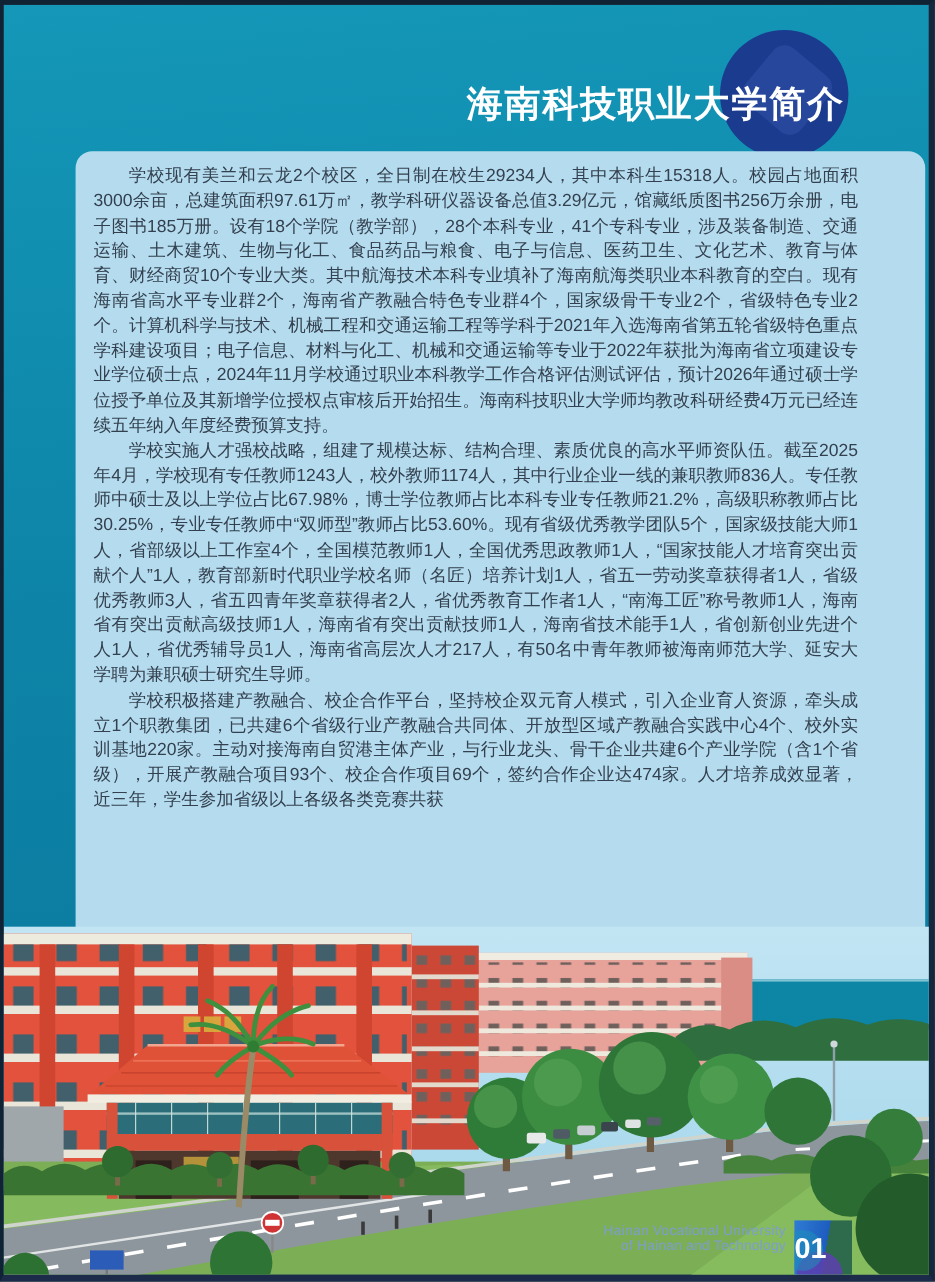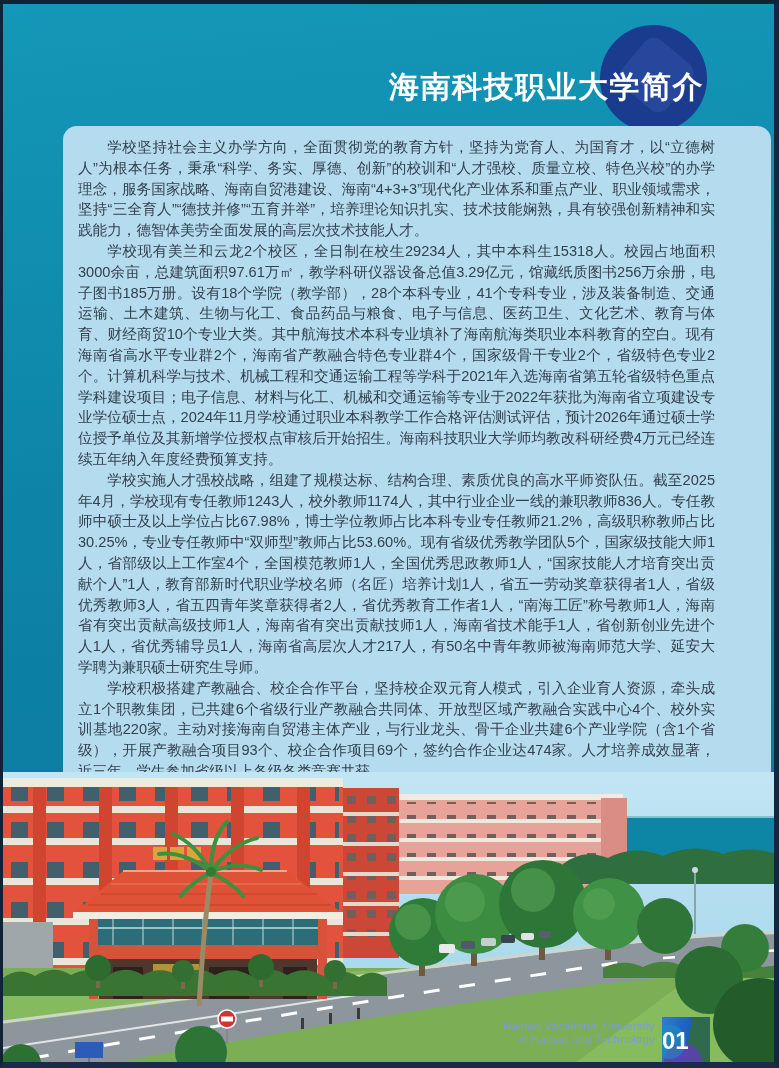--- a/index.html
+++ b/index.html
@@ -42,21 +42,20 @@
 <div class="page">
 
   <div>
     <div class="title-circle">
       <div class="circle-inner"></div>
     </div>
     <h1 class="page-title">海南科技职业大学简介</h1>
   </div>
 
   <div class="panel">
-    <p>学校坚持社会主义办学方向，全面贯彻党的教育方针，坚持为党育人、为国育才，以“立德树人”为根本任务，秉承“科学、务实、厚德、创新”的校训和“人才强校、质量立校、特色兴校”的办学理念，服务国家战略、海南自贸港建设、海南“4+3+3”现代化产业体系和重点产业、职业领域需求，坚持“三全育人”“德技并修”“五育并举”，培养理论知识扎实、技术技能娴熟，具有较强创新精神和实践能力，德智体美劳全面发展的高层次技术技能人才。</p>
     <p>学校现有美兰和云龙2个校区，全日制在校生29234人，其中本科生15318人。校园占地面积3000余亩，总建筑面积97.61万㎡，教学科研仪器设备总值3.29亿元，馆藏纸质图书256万余册，电子图书185万册。设有18个学院（教学部），28个本科专业，41个专科专业，涉及装备制造、交通运输、土木建筑、生物与化工、食品药品与粮食、电子与信息、医药卫生、文化艺术、教育与体育、财经商贸10个专业大类。其中航海技术本科专业填补了海南航海类职业本科教育的空白。现有海南省高水平专业群2个，海南省产教融合特色专业群4个，国家级骨干专业2个，省级特色专业2个。计算机科学与技术、机械工程和交通运输工程等学科于2021年入选海南省第五轮省级特色重点学科建设项目；电子信息、材料与化工、机械和交通运输等专业于2022年获批为海南省立项建设专业学位硕士点，2024年11月学校通过职业本科教学工作合格评估测试评估，预计2026年通过硕士学位授予单位及其新增学位授权点审核后开始招生。海南科技职业大学师均教改科研经费4万元已经连续五年纳入年度经费预算支持。</p>
     <p>学校实施人才强校战略，组建了规模达标、结构合理、素质优良的高水平师资队伍。截至2025年4月，学校现有专任教师1243人，校外教师1174人，其中行业企业一线的兼职教师836人。专任教师中硕士及以上学位占比67.98%，博士学位教师占比本科专业专任教师21.2%，高级职称教师占比30.25%，专业专任教师中“双师型”教师占比53.60%。现有省级优秀教学团队5个，国家级技能大师1人，省部级以上工作室4个，全国模范教师1人，全国优秀思政教师1人，“国家技能人才培育突出贡献个人”1人，教育部新时代职业学校名师（名匠）培养计划1人，省五一劳动奖章获得者1人，省级优秀教师3人，省五四青年奖章获得者2人，省优秀教育工作者1人，“南海工匠”称号教师1人，海南省有突出贡献高级技师1人，海南省有突出贡献技师1人，海南省技术能手1人，省创新创业先进个人1人，省优秀辅导员1人，海南省高层次人才217人，有50名中青年教师被海南师范大学、延安大学聘为兼职硕士研究生导师。</p>
     <p>学校积极搭建产教融合、校企合作平台，坚持校企双元育人模式，引入企业育人资源，牵头成立1个职教集团，已共建6个省级行业产教融合共同体、开放型区域产教融合实践中心4个、校外实训基地220家。主动对接海南自贸港主体产业，与行业龙头、骨干企业共建6个产业学院（含1个省级），开展产教融合项目93个、校企合作项目69个，签约合作企业达474家。人才培养成效显著，近三年，学生参加省级以上各级各类竞赛共获</p>
   </div>
 
   <div class="photo">
     <svg width="779" height="300" viewBox="0 0 779 300">
       <defs>
         <linearGradient id="sky" x1="0" y1="0" x2="0" y2="1">
           <stop offset="0" stop-color="#c2e5f3"></stop>

